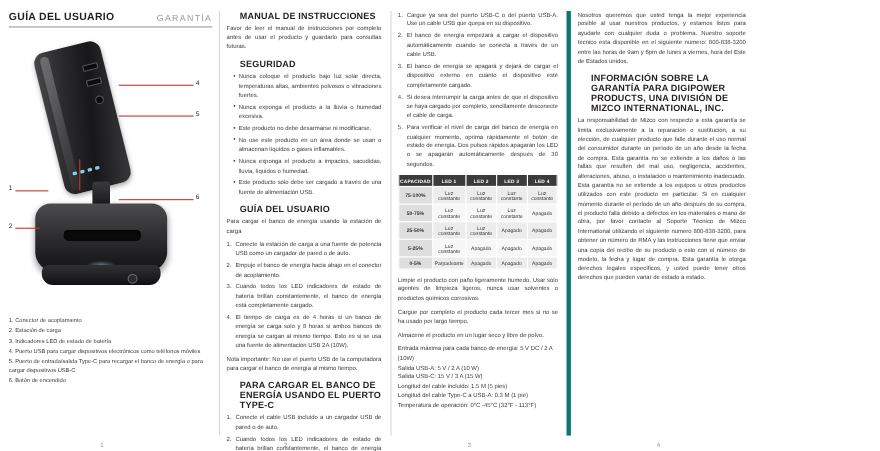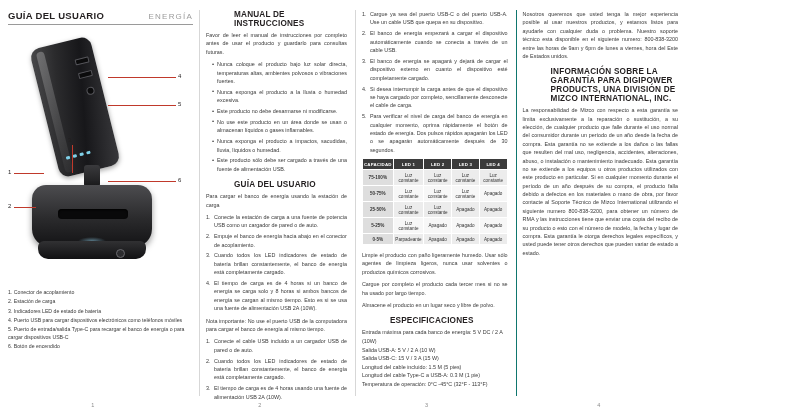--- a/index.html
+++ b/index.html
@@ -17,33 +17,33 @@
     display:flex;
     padding:10px 8px 14px 8px;
   }
   .col{
     box-sizing:border-box;
     position:relative;
   }
   .col1{width:196px;padding-right:6px;}
   .col2{width:190px;padding:0 8px 0 6px;border-left:1px solid #d7d7d7;}
   .col3{width:196px;padding:0 8px 0 6px;border-left:1px solid #d7d7d7;}
-  .col4{width:202px;padding:0 2px 0 6px;border-left:1px solid #0f766e;}
+  .col4{width:202px;padding:0 2px 0 6px;border-left:4px solid #0f766e;}
 
   .hdr-bar{
     display:flex;align-items:flex-end;justify-content:space-between;
     border-bottom:1px solid #9a9a9a;
     padding-bottom:3px;margin-bottom:8px;
   }
   .hdr-title{font-size:9.5px;font-weight:bold;letter-spacing:.3px;color:#231f20;}
   .hdr-lang{font-size:8px;letter-spacing:1.2px;color:#9b9b9b;}
 
   h2.sec{
     font-size:8.2px;font-weight:bold;letter-spacing:.2px;
-    margin:7px 0 3px 16px;color:#231f20;text-transform:uppercase;padding-left:12px;
+    margin:7px 0 3px 0;color:#231f20;text-transform:uppercase;padding-left:12px;
   }
   h2.sec:first-child{margin-top:0;}
   p.body{
     font-size:5.4px;line-height:1.55;margin:0 0 4px 0;color:#3a3a3a;
     text-align:justify;
   }
   ul.bullets,ol.steps{margin:0 0 4px 0;padding-left:8px;}
   ul.bullets{list-style:none;padding-left:6px;}
   ul.bullets li{
     font-size:5.4px;line-height:1.55;margin-bottom:2.5px;color:#3a3a3a;
@@ -174,21 +174,21 @@
   }
 </style>
 </head>
 <body>
 
 <div class="page">
 
   <div class="col col1">
     <div class="hdr-bar">
       <span class="hdr-title">GUÍA DEL USUARIO</span>
-      <span class="hdr-lang">ENERGÍA</span>
+      <span class="hdr-lang">GARANTÍA</span>
     </div>
 
     <div class="figure">
 
       <div class="bank">
         <div class="sheen"></div>
         <div class="ports">
           <div class="port" style="top:6px"></div>
           <div class="port" style="top:20px"></div>
           <div class="pdot" style="top:36px"></div>
@@ -233,39 +233,41 @@
       <li>4. Puerto USB para cargar dispositivos electrónicos como teléfonos móviles</li>
       <li>5. Puerto de entrada/salida Type-C para recargar el banco de energía o para cargar dispositivos USB-C</li>
       <li>6. Botón de encendido</li>
     </ol>
   </div>
 
   <div class="col col2">
     <h2 class="sec">MANUAL DE INSTRUCCIONES</h2>
     <p class="body">Favor de leer el manual de instrucciones por completo antes de usar el producto y guardarlo para consultas futuras.</p>
 
+    <h2 class="sec">SEGURIDAD</h2>
     <ul class="bullets">
       <li>Nunca coloque el producto bajo luz solar directa, temperaturas altas, ambientes polvosos o vibraciones fuertes.</li>
       <li>Nunca exponga el producto a la lluvia o humedad excesiva.</li>
       <li>Este producto no debe desarmarse ni modificarse.</li>
       <li>No use este producto en un área donde se usan o almacenan líquidos o gases inflamables.</li>
       <li>Nunca exponga el producto a impactos, sacudidas, lluvia, líquidos o humedad.</li>
       <li>Este producto sólo debe ser cargado a través de una fuente de alimentación USB.</li>
     </ul>
 
     <h2 class="sec">GUÍA DEL USUARIO</h2>
     <p class="body">Para cargar el banco de energía usando la estación de carga</p>
     <ol class="steps">
       <li>Conecte la estación de carga a una fuente de potencia USB como un cargador de pared o de auto.</li>
       <li>Empuje el banco de energía hacia abajo en el conector de acoplamiento.</li>
       <li>Cuando todos los LED indicadores de estado de batería brillan constantemente, el banco de energía está completamente cargado.</li>
       <li>El tiempo de carga es de 4 horas si un banco de energía se carga solo y 8 horas si ambos bancos de energía se cargan al mismo tiempo. Esto es si se usa una fuente de alimentación USB 2A (10W).</li>
     </ol>
     <p class="note">Nota importante: No use el puerto USB de la computadora para cargar el banco de energía al mismo tiempo.</p>
 
+    <h2 class="sec">PARA CARGAR EL BANCO DE ENERGÍA USANDO EL PUERTO TYPE-C</h2>
     <ol class="steps">
       <li>Conecte el cable USB incluido a un cargador USB de pared o de auto.</li>
       <li>Cuando todos los LED indicadores de estado de batería brillan constantemente, el banco de energía está completamente cargado.</li>
       <li>El tiempo de carga es de 4 horas usando una fuente de alimentación USB 2A (10W).</li>
     </ol>
   </div>
 
   <div class="col col3">
     <ol class="steps">
       <li>Cargue ya sea del puerto USB-C o del puerto USB-A. Use un cable USB que quepa en su dispositivo.</li>
@@ -321,21 +323,20 @@
           <td>Apagado</td>
           <td>Apagado</td>
         </tr>
       </tbody>
     </table>
 
     <p class="body">Limpie el producto con paño ligeramente humedo. Usar sólo agentes de limpieza ligeros, nunca usar solventes o productos químicos corrosivos.</p>
     <p class="body">Cargue por completo el producto cada tercer mes si no se ha usado por largo tiempo.</p>
     <p class="body">Almacene el producto en un lugar seco y libre de polvo.</p>
 
-    <h2 class="sec">ESPECIFICACIONES</h2>
     <ul class="specs">
       <li>Entrada máxima para cada banco de energía: 5 V DC / 2 A (10W)</li>
       <li>Salida USB-A: 5 V / 2 A (10 W)</li>
       <li>Salida USB-C: 15 V / 3 A (15 W)</li>
       <li>Longitud del cable incluido: 1.5 M (5 pies)</li>
       <li>Longitud del cable Type-C a USB-A: 0.3 M (1 pie)</li>
       <li>Temperatura de operación: 0°C -45°C (32°F - 113°F)</li>
     </ul>
   </div>
 

